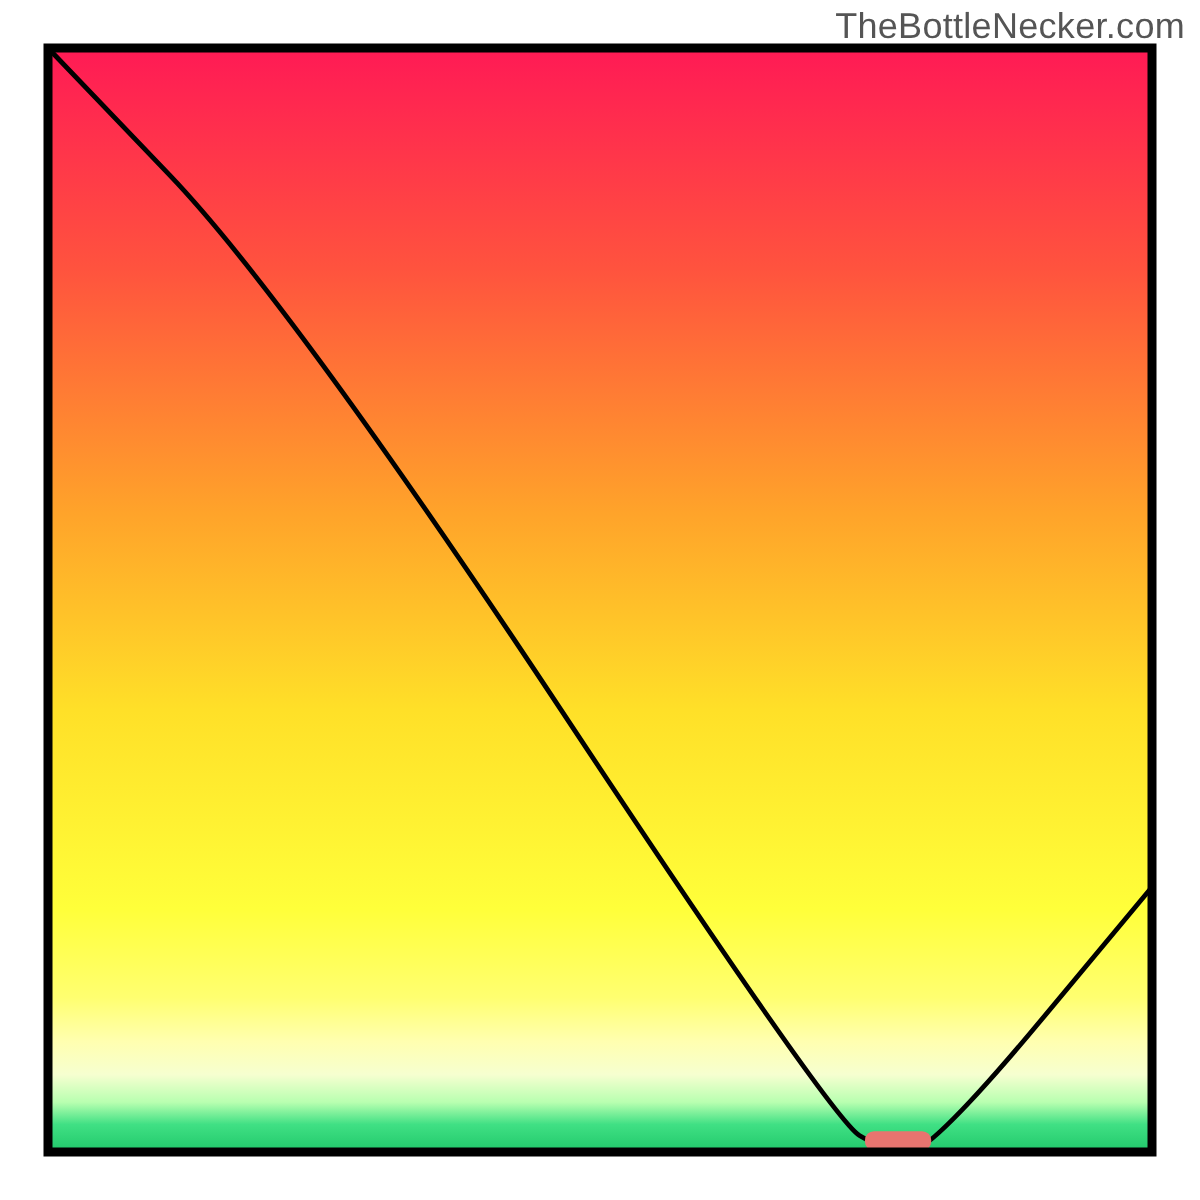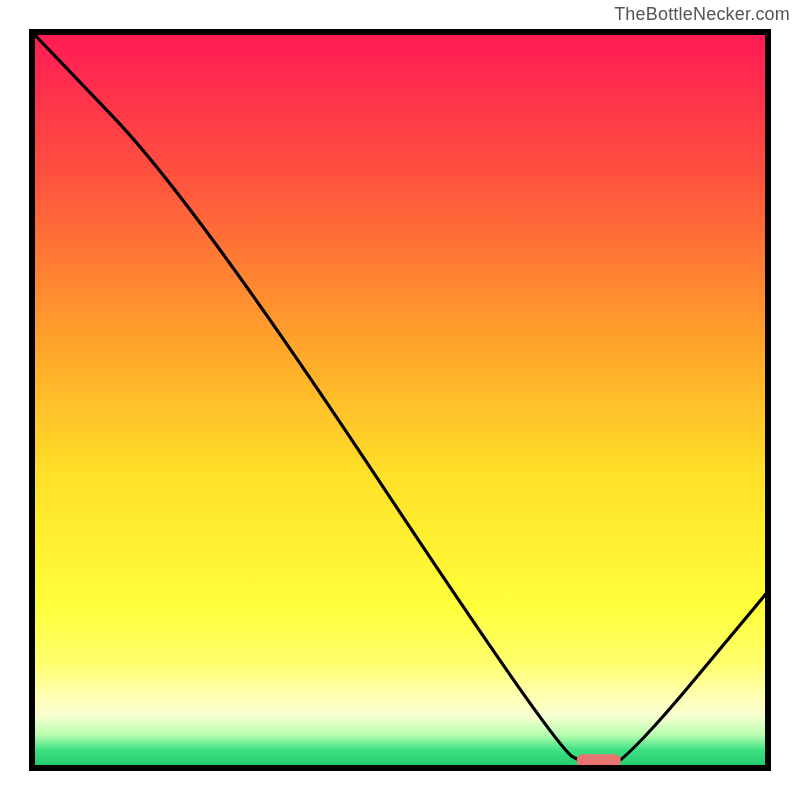--- a/index.html
+++ b/index.html
@@ -13,21 +13,21 @@
   .container {
     position: relative;
     width: 800px;
     height: 800px;
   }
   .watermark {
     position: absolute;
     top: 4px;
     right: 10px;
     color: #555;
-    font-size: 18px;
+    font-size: 24px;
     font-weight: 500;
     letter-spacing: 0.2px;
     text-align: center;
   }
   svg {
     display: block;
   }
 </style>
 </head>
 <body>

